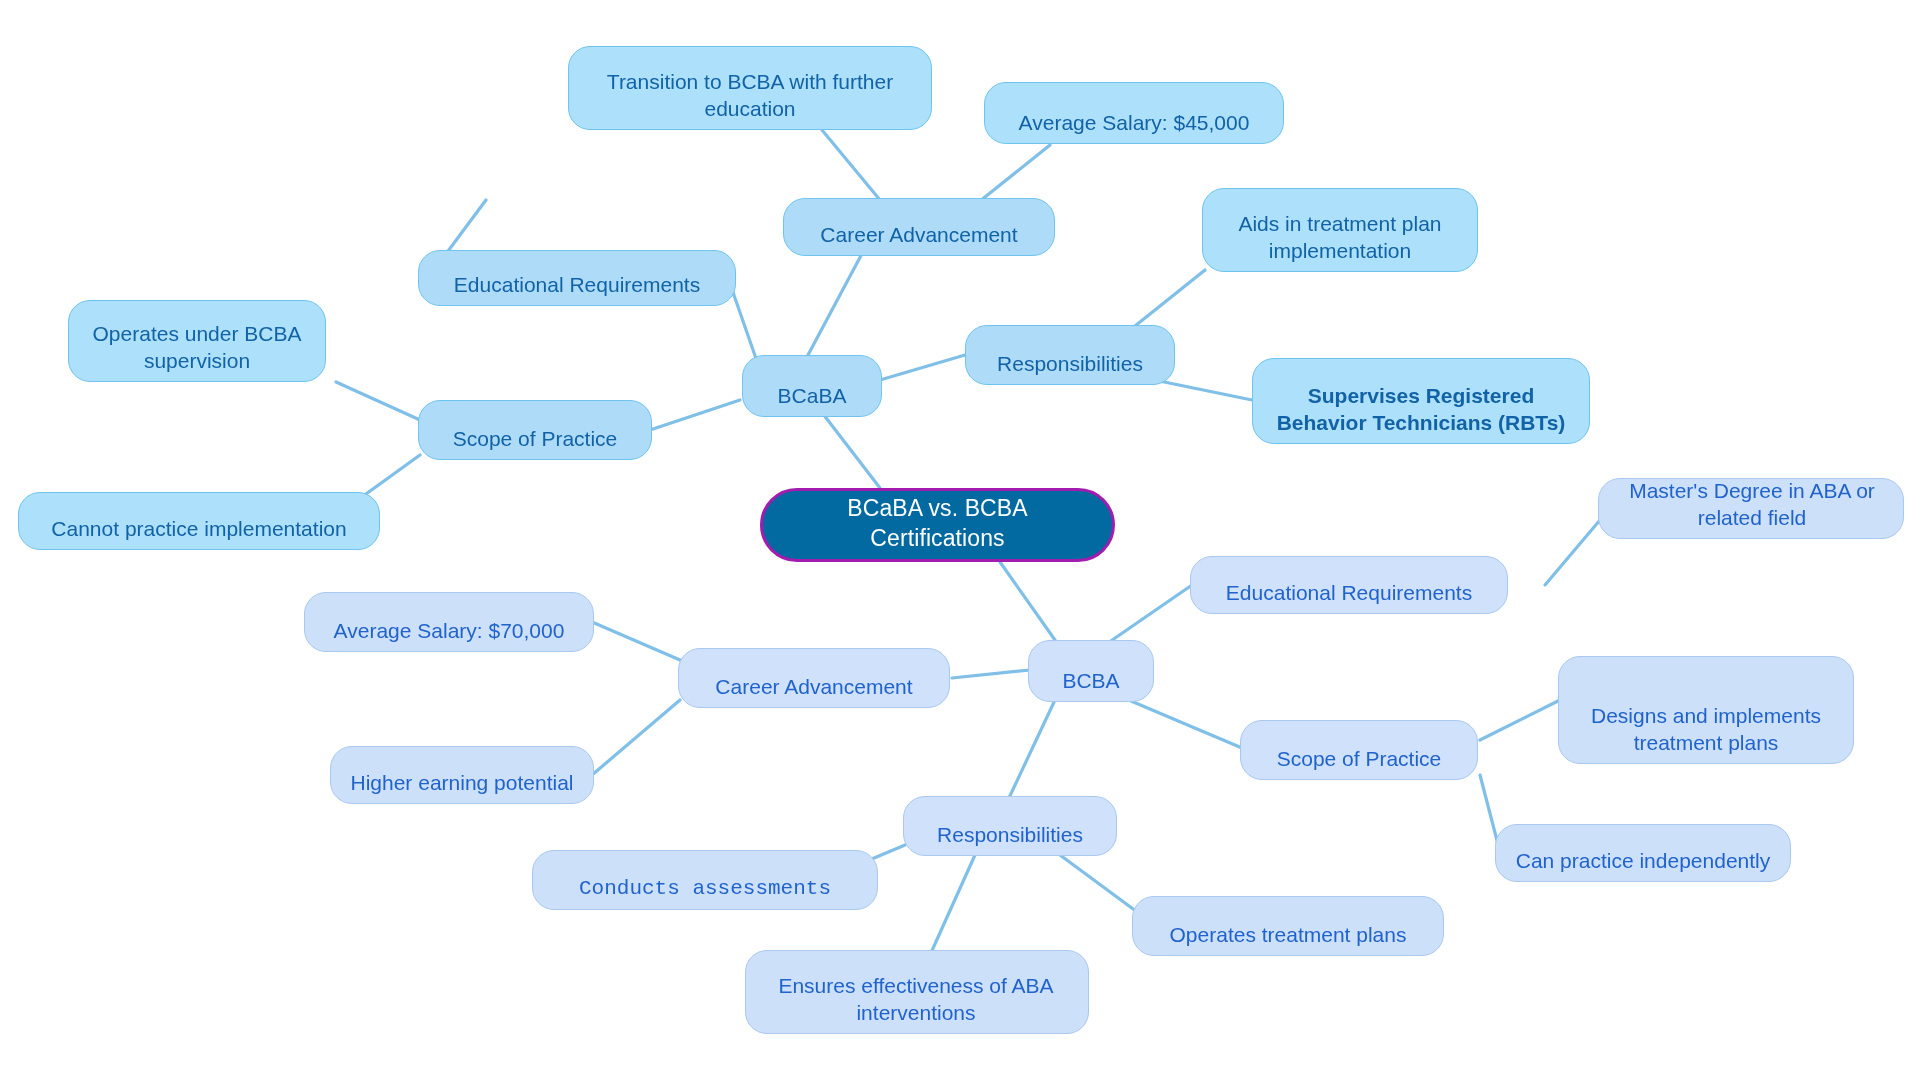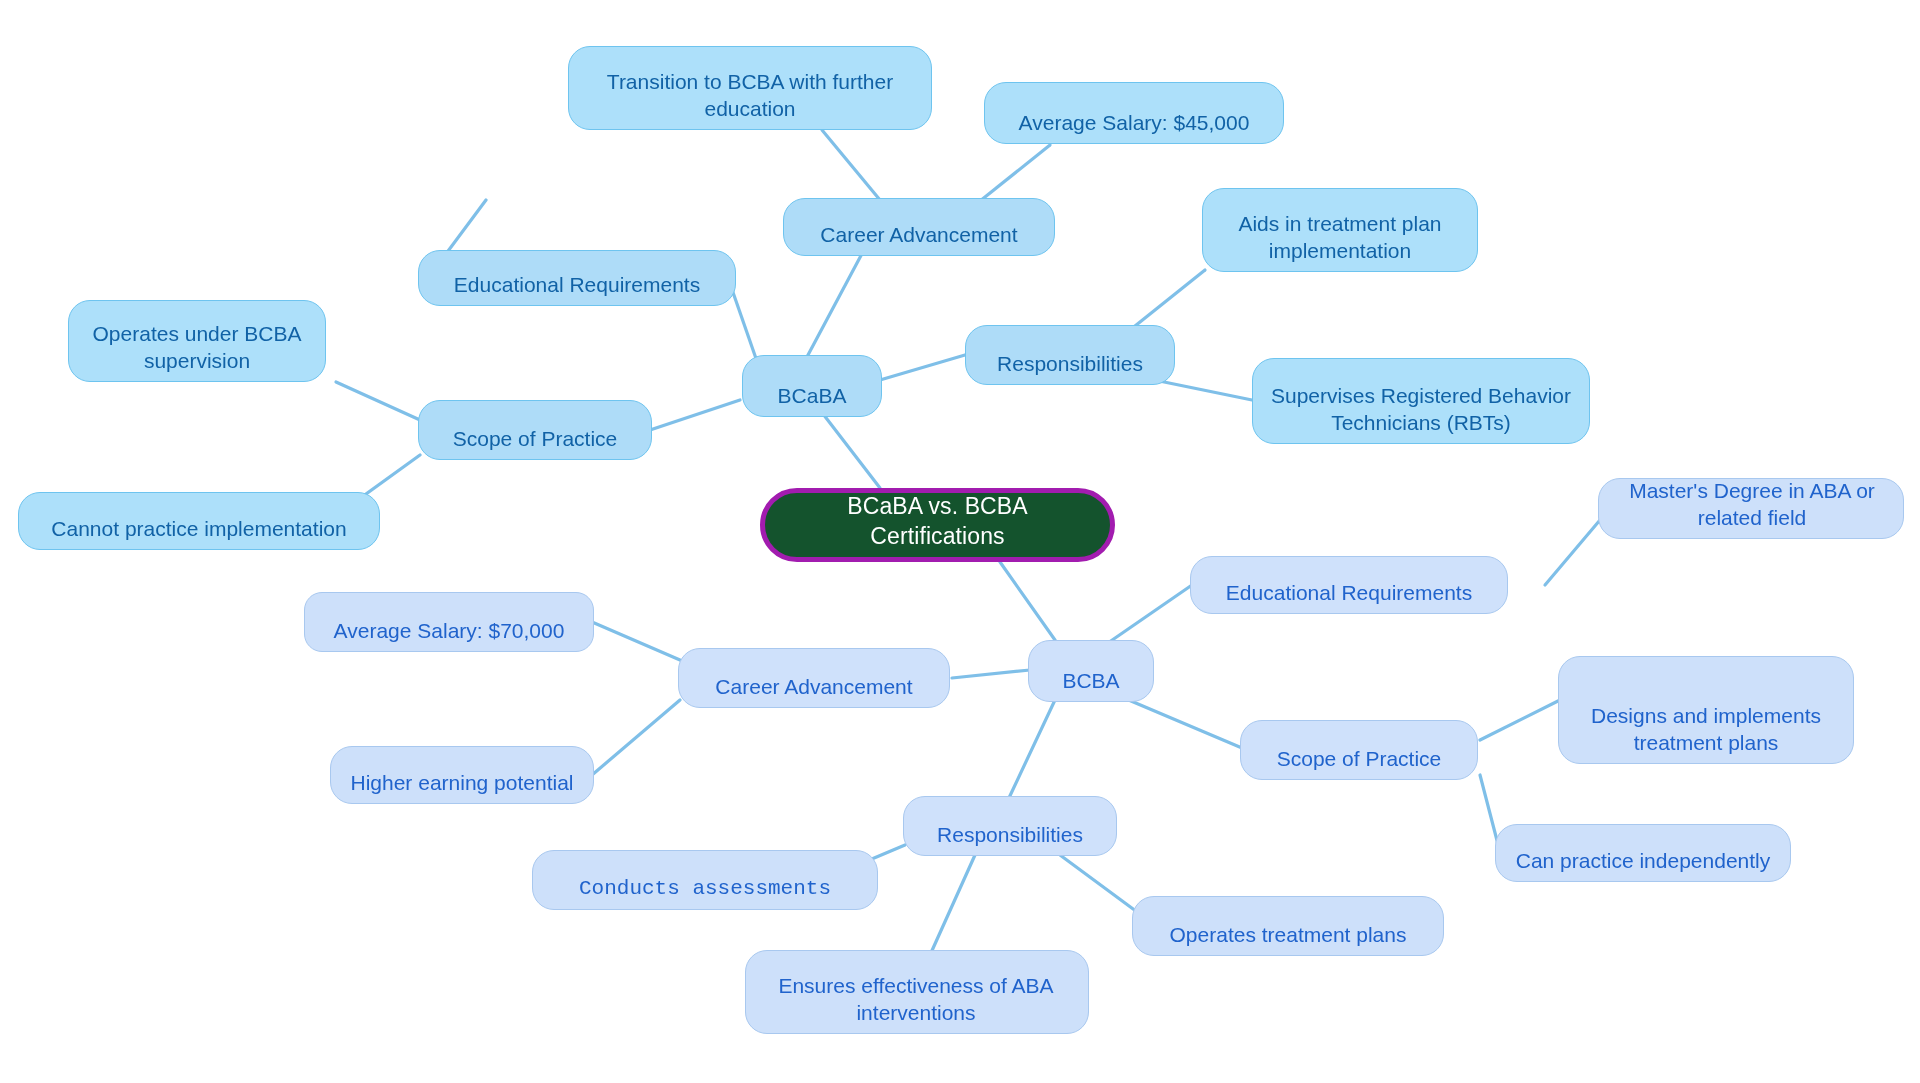--- a/index.html
+++ b/index.html
@@ -15,22 +15,22 @@
     position:absolute;
     box-sizing:border-box;
     display:flex;align-items:flex-end;justify-content:center;
     text-align:center;
     border-radius:22px;
     padding:6px 18px;
     line-height:1.28;
     white-space:pre-line;
   }
   .node.root{
-    background:#14532d;
-    border:5px solid #a21caf;
+    background:#0369a1;
+    border:3px solid #a21caf;
     color:#ffffff;
     font-size:23px;
     border-radius:38px;
     letter-spacing:.1px;
   }
   
   .node.cyan{
     background:#ade0fa;
     border:1.6px solid #6ec4ef;
     color:#1162a6;
@@ -130,21 +130,21 @@
   </div>
 
   <div class="node cyan branch" style="left:965px;top:325px;width:210px;height:60px;">
     <span>Responsibilities</span>
   </div>
 
   <div class="node cyan" style="left:1202px;top:188px;width:276px;height:84px;">
     <span>Aids in treatment plan implementation</span>
   </div>
 
-  <div class="node cyan" style="left:1252px;top:358px;width:338px;height:86px;">
+  <div class="node cyan" style="left:1252px;top:358px;width:338px;height:86px;font-weight:bold;">
     <span>Supervises Registered Behavior Technicians (RBTs)</span>
   </div>
 
   <div class="node peri branch" style="left:1028px;top:640px;width:126px;height:62px;">
     <span>BCBA</span>
   </div>
 
   <div class="node peri branch" style="left:1190px;top:556px;width:318px;height:58px;">
     <span>Educational Requirements</span>
   </div>
@@ -162,21 +162,21 @@
   </div>
 
   <div class="node peri" style="left:1495px;top:824px;width:296px;height:58px;">
     <span>Can practice independently</span>
   </div>
 
   <div class="node peri branch" style="left:678px;top:648px;width:272px;height:60px;">
     <span>Career Advancement</span>
   </div>
 
-  <div class="node peri" style="left:304px;top:592px;width:290px;height:60px;border-radius:18px;">
+  <div class="node peri" style="left:304px;top:592px;width:290px;height:60px;">
     <span>Average Salary: $70,000</span>
   </div>
 
   <div class="node peri" style="left:330px;top:746px;width:264px;height:58px;">
     <span>Higher earning potential</span>
   </div>
 
   <div class="node peri branch" style="left:903px;top:796px;width:214px;height:60px;">
     <span>Responsibilities</span>
   </div>

